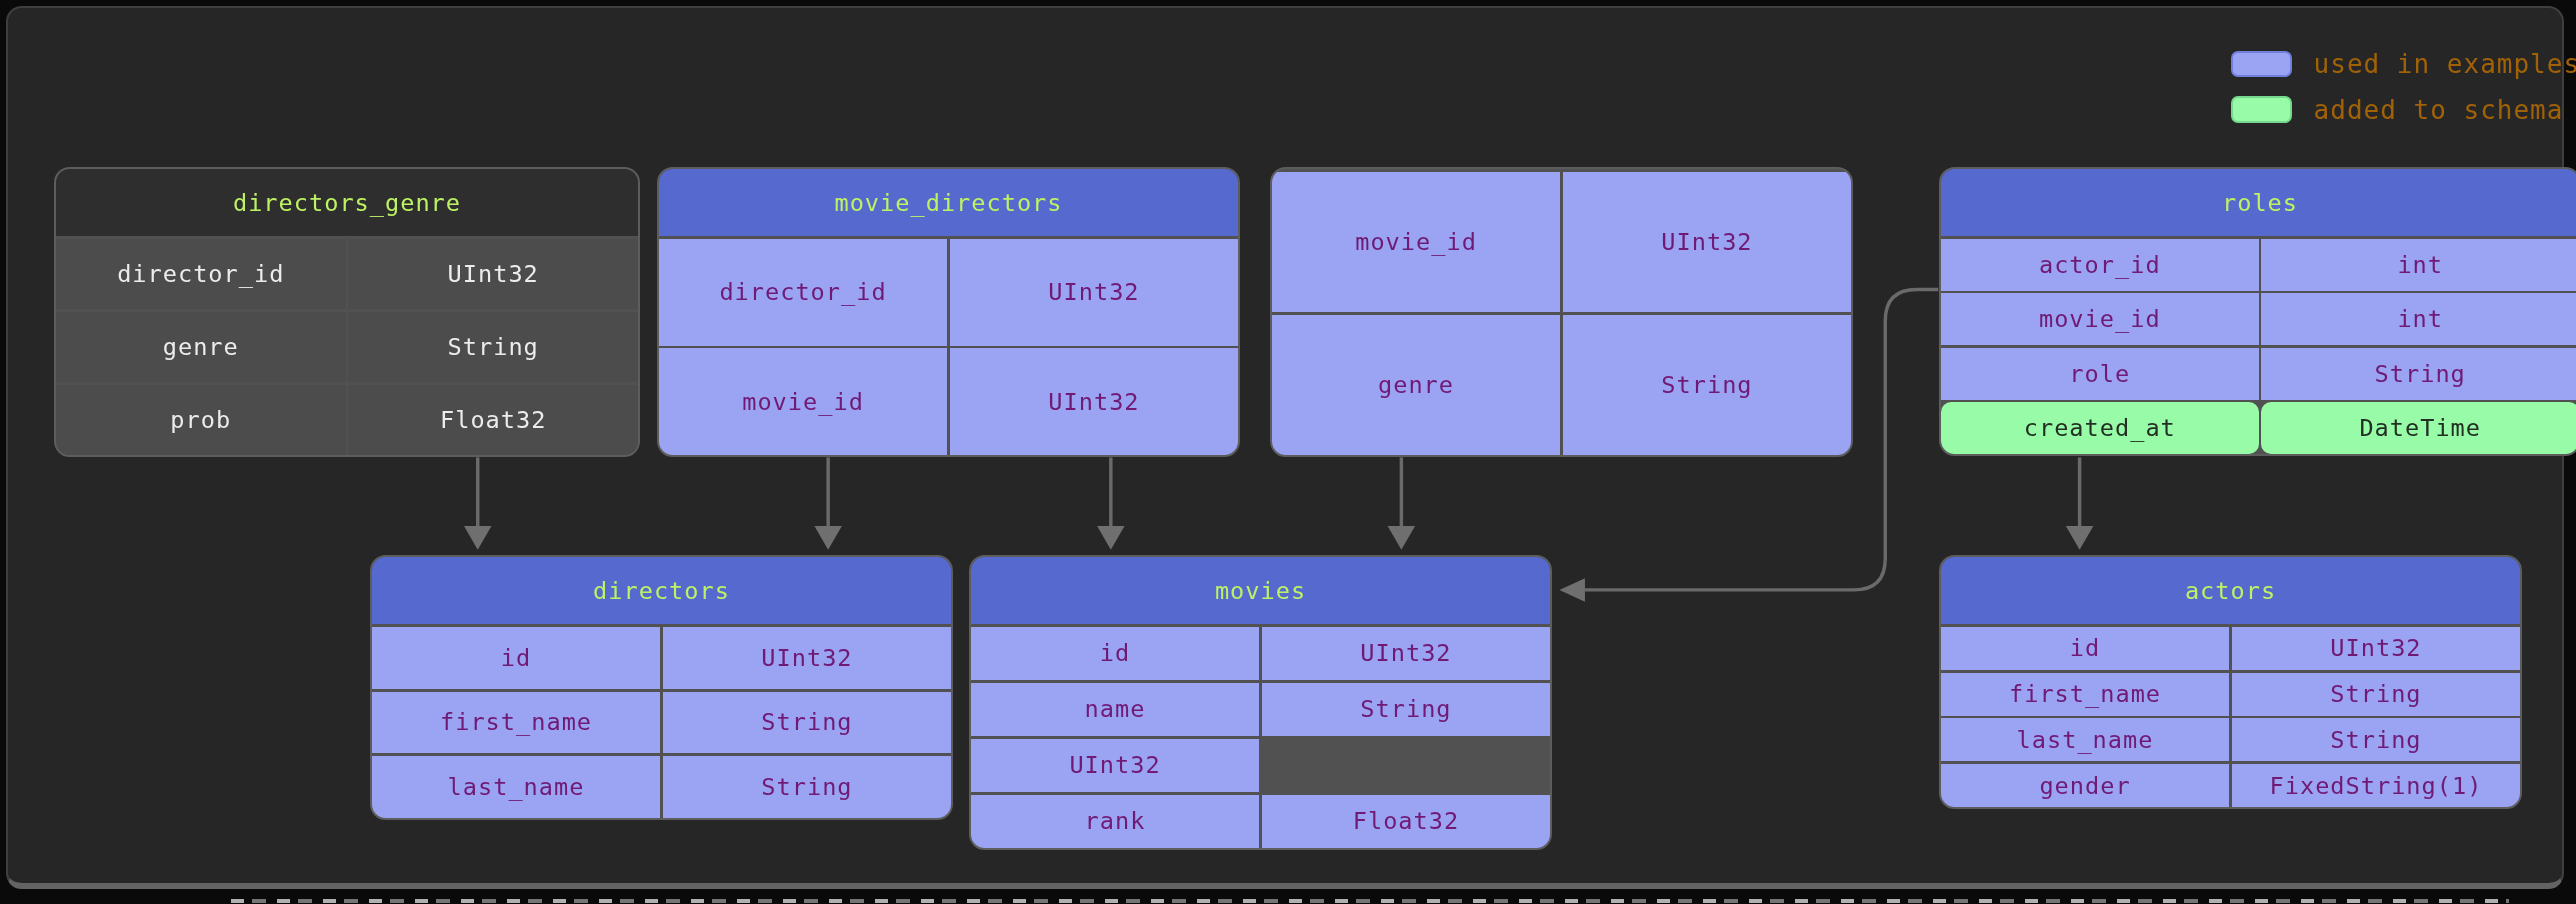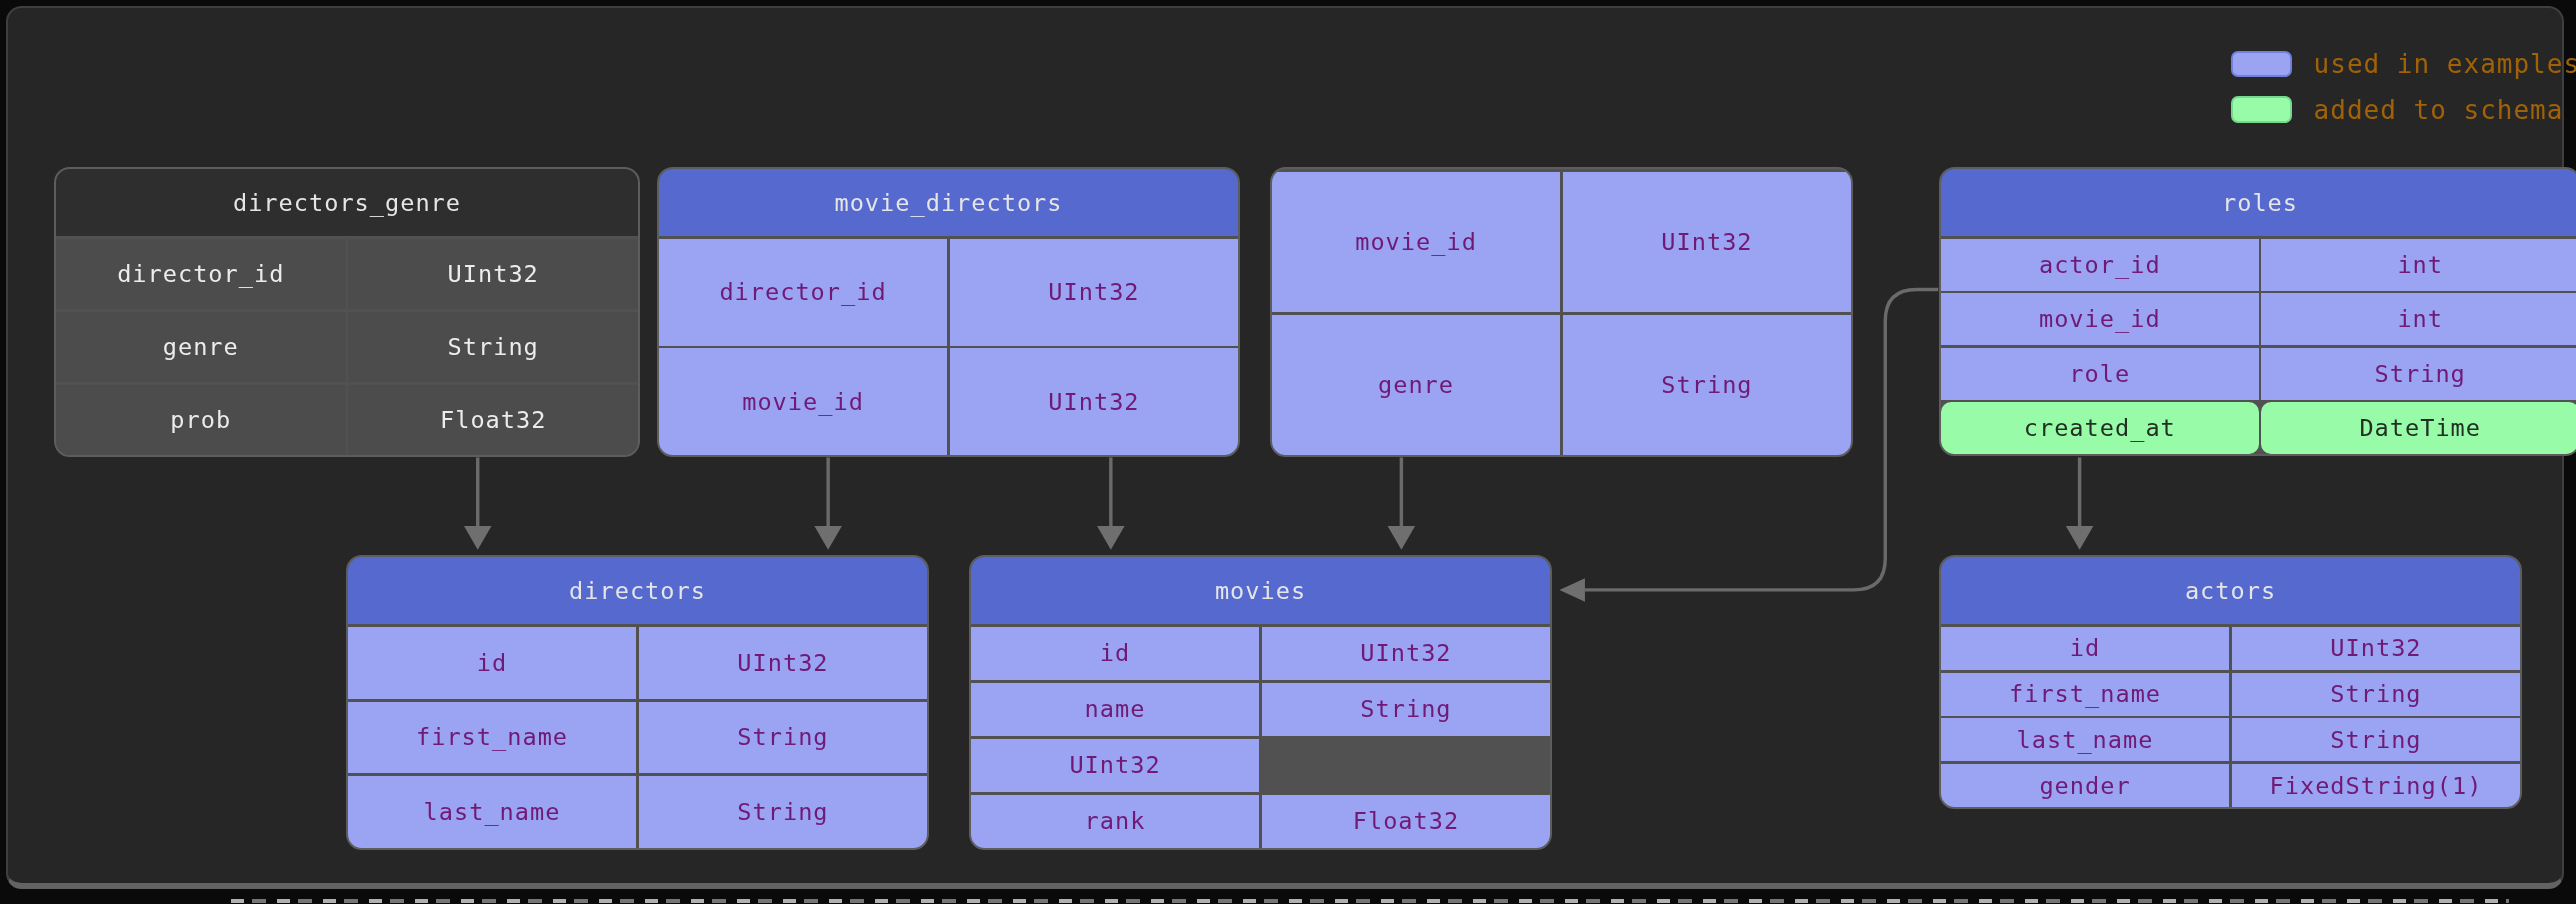--- a/index.html
+++ b/index.html
@@ -21,21 +21,21 @@
   }
   svg.wires{position:absolute;left:0;top:0;z-index:1;}
   
   .table{
     position:absolute;z-index:2;box-sizing:border-box;
     border:2px solid #5d5d5d;border-radius:15.7px;overflow:hidden;
     background:#515151;display:flex;flex-direction:column;
   }
   .t-header{
     height:67px;flex:0 0 67px;display:flex;align-items:center;justify-content:center;
-    color:#e5e5e5;font-size:23.6px;letter-spacing:1px;
+    color:#bef264;font-size:23.6px;letter-spacing:1px;
   }
   .table.blue .t-header{background:#5569cf;}
   .table.plain .t-header{background:#2e2e2e;}
   .t-rows{flex:1;display:flex;flex-direction:column;gap:2.9px;margin-top:2.9px;}
   .t-row{flex:1;display:grid;grid-template-columns:1fr 1fr;gap:2.9px;}
   .t-cell{
     display:flex;align-items:center;justify-content:center;
     font-size:23.6px;letter-spacing:1px;
   }
   .table.blue .t-cell{background:#9aa4f3;color:#701a75;}
@@ -149,21 +149,21 @@
           <div class="t-cell">role</div>
           <div class="t-cell">String</div>
         </div>
         <div class="t-row hl-added">
           <div class="t-cell">created_at</div>
           <div class="t-cell">DateTime</div>
         </div>
       </div>
   </div>
 
-  <div class="table blue" style="left:346px;top:555px;width:583px;height:295px">
+  <div class="table blue" style="left:370px;top:555px;width:583px;height:265px">
     <div class="t-header">directors</div>
     <div class="t-rows">
         <div class="t-row">
           <div class="t-cell">id</div>
           <div class="t-cell">UInt32</div>
         </div>
         <div class="t-row">
           <div class="t-cell">first_name</div>
           <div class="t-cell">String</div>
         </div>

